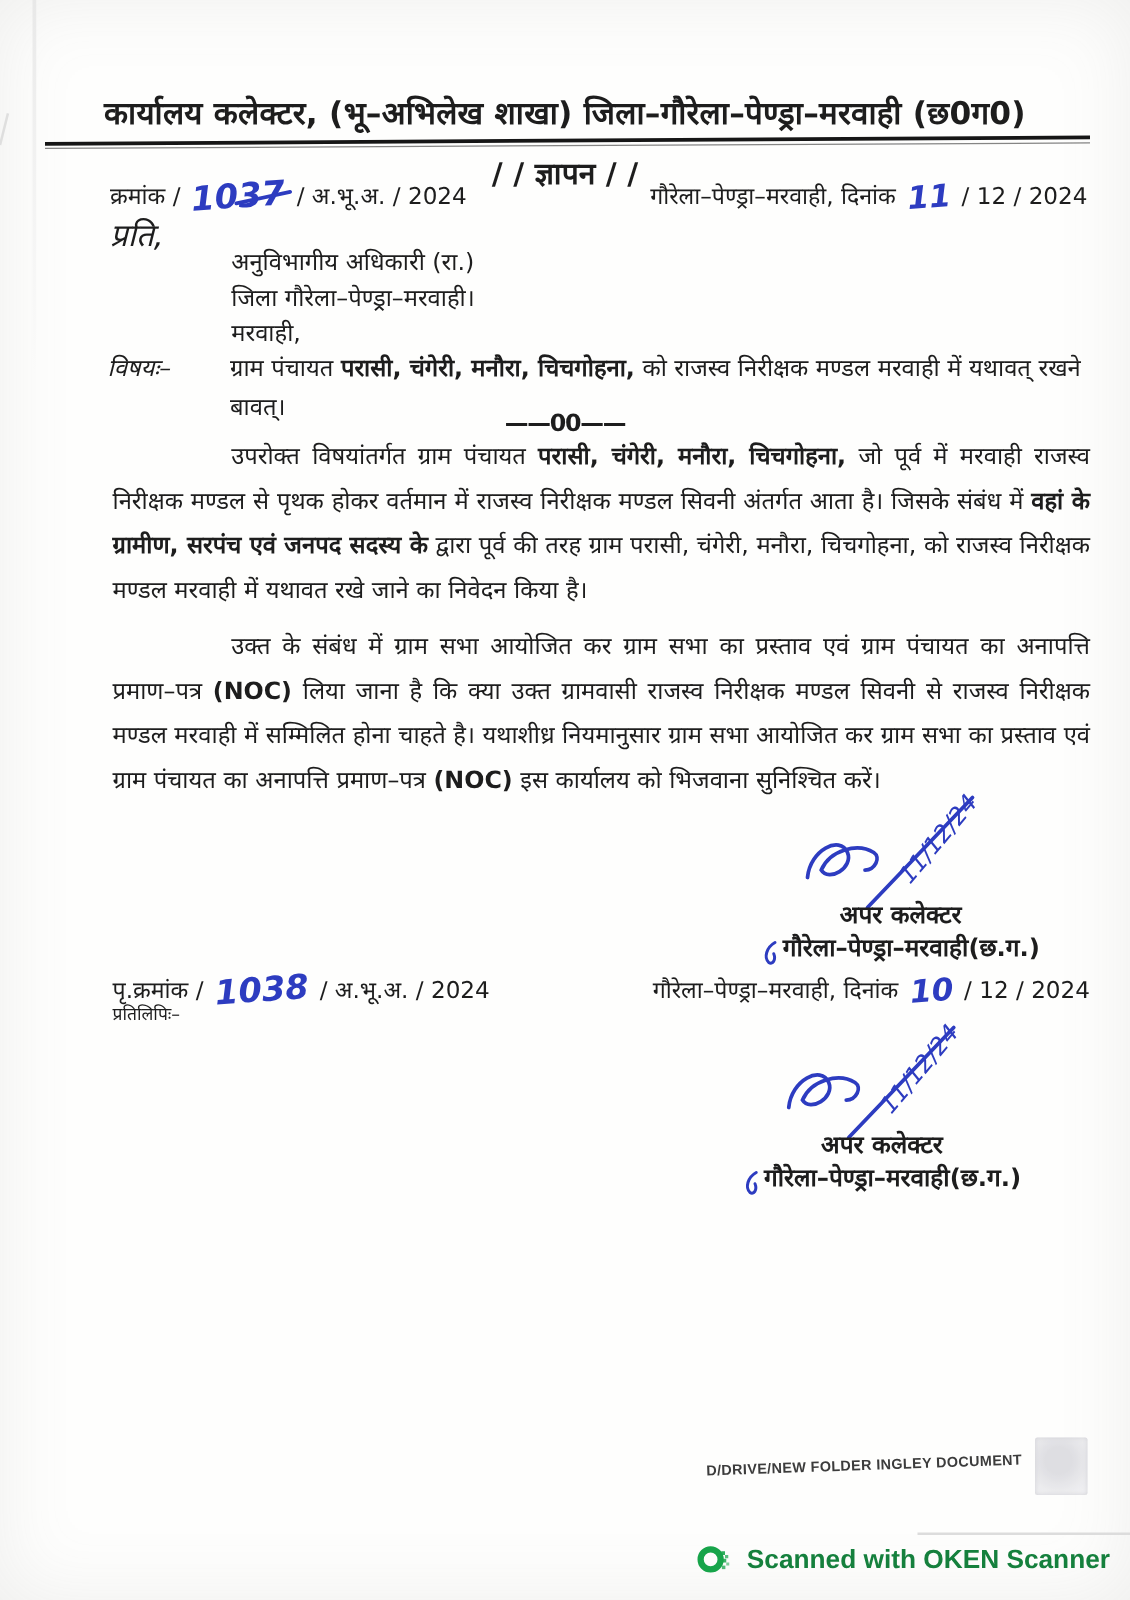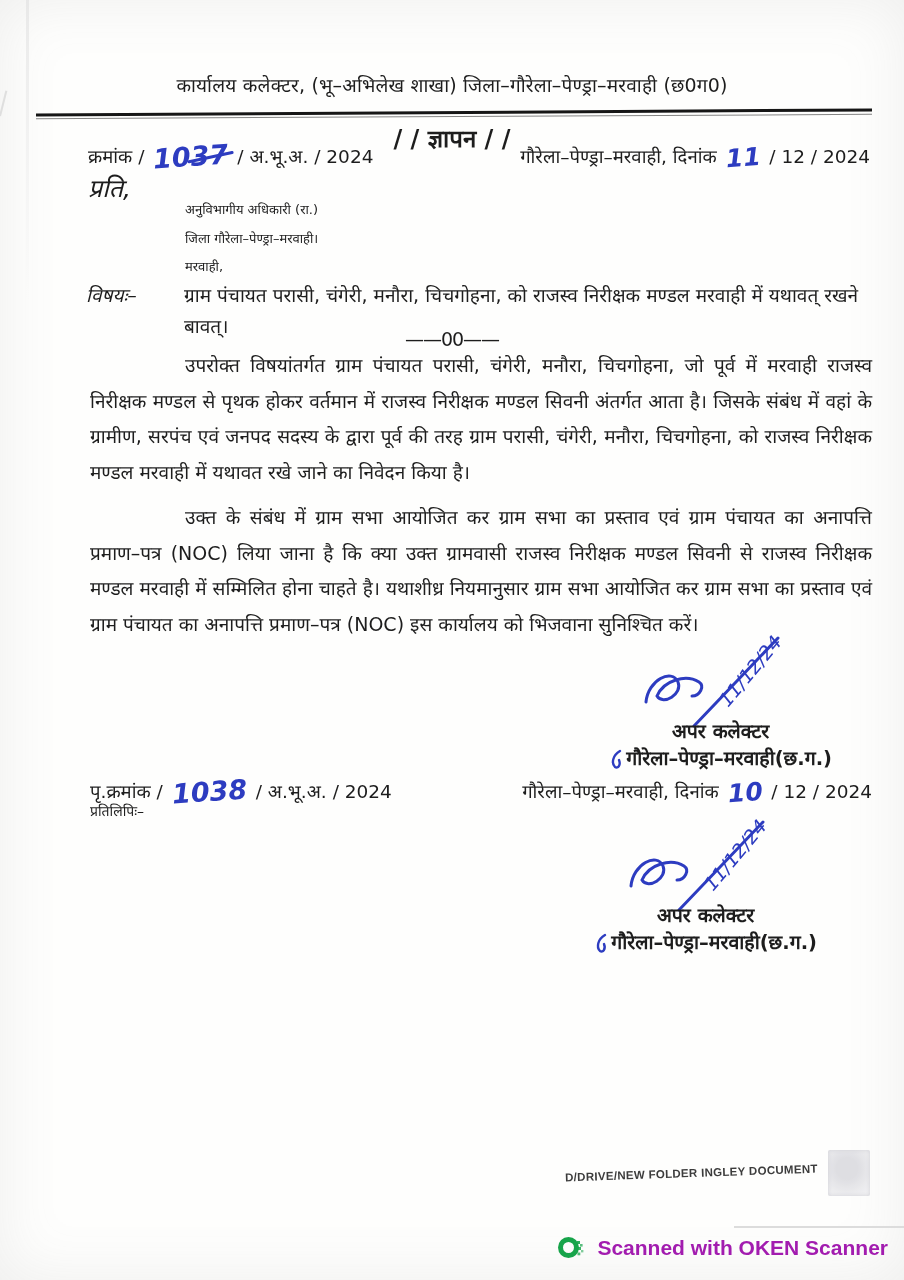--- a/index.html
+++ b/index.html
@@ -14,68 +14,68 @@
     box-shadow:inset 0 0 60px rgba(120,120,120,.12);
   }
   
   .streak{position:absolute;left:26px;top:0;width:3px;height:300px;
     background:linear-gradient(#e2e2e2,#f2f2f2 60%,transparent);opacity:.7;}
   .corner-mark{position:absolute;left:2px;top:92px;width:14px;height:26px;
     border-left:2px solid #d8d8d8;transform:rotate(14deg);opacity:.8;}
   .faint-line{position:absolute;right:0;top:1226px;width:170px;height:2px;background:#dcdcdc;}
 
   .header-title{position:absolute;left:0;right:0;top:72px;text-align:center;
-    font-size:19px;font-weight:normal;letter-spacing:.2px;}
+    font-size:25px;font-weight:bold;letter-spacing:.2px;}
   .rule{position:absolute;left:36px;right:32px;top:111px;height:3px;background:#161616;
     transform:rotate(-.35deg);}
   .rule2{position:absolute;left:36px;right:32px;top:116px;height:1px;background:#444;
     transform:rotate(-.3deg);opacity:.65;}
   .memo-heading{position:absolute;left:0;right:0;top:121px;text-align:center;
     font-size:24px;font-weight:bold;}
 
   .ref-row{position:absolute;left:88px;right:34px;top:143px;font-size:18.5px;
     display:flex;justify-content:space-between;align-items:flex-start;}
   .hw{color:#2d3cc0;font-style:italic;font-weight:bold;display:inline-block;
       font-size:27px;transform:rotate(-4deg);line-height:18px;position:relative;top:3px;padding:0 3px;}
   .hw-day{font-size:25px;}
   .strike{position:absolute;left:46%;top:52%;width:58%;height:2.5px;background:#2d3cc0;
       transform:rotate(-8deg);border-radius:2px;}
   .to-label{position:absolute;left:88px;top:170px;font-size:25px;font-style:italic;}
-  .addressee{position:absolute;left:185px;top:196px;font-size:13px;line-height:28.5px;}
+  .addressee{position:absolute;left:185px;top:196px;font-size:19px;line-height:28.5px;}
   .subject-row{position:absolute;left:86px;top:280px;width:788px;display:flex;font-size:19px;line-height:31px;}
   .subject-label{flex:0 0 98px;font-style:italic;}
   .subject-text{flex:1;}
   .divider{position:absolute;left:0;right:0;top:328px;text-align:center;
-    font-size:19px;font-weight:normal;letter-spacing:-1px;}
+    font-size:19px;font-weight:bold;letter-spacing:-1px;}
 
   .body-flow{position:absolute;left:90px;top:348px;width:782px;font-size:19px;}
   .para{margin:0 0 10px 0;line-height:35.5px;text-align:justify;text-indent:95px;}
-  .b{font-weight:normal;}
+  .b{font-weight:bold;}
 
   .sig-wrap{display:flex;justify-content:flex-end;padding-right:40px;margin-top:-22px;}
   .sig-col{display:flex;flex-direction:column;align-items:center;}
   .sig-svg{display:block;margin-bottom:-16px;}
   .sig-title{font-size:19.5px;font-weight:bold;line-height:27px;}
-  .sig-org{font-size:19.5px;font-weight:bold;line-height:27px;display:flex;align-items:flex-start;}
+  .sig-org{font-size:19.5px;font-weight:bold;line-height:27px;display:flex;align-items:center;}
   .pen-mark{margin-right:2px;position:relative;top:4px;}
 
   .endorse-row{display:flex;justify-content:space-between;margin-top:6px;align-items:flex-start;}
   .endorse-left,.endorse-right{font-size:18.5px;}
   .copy-label{font-size:14px;margin-top:-2px;}
   .copy-line{font-size:19px;margin:16px 0 0 45px;}
 
   .footer-path{position:absolute;right:34px;top:1150px;display:flex;align-items:center;gap:10px;}
   .path-text{font-family:"Liberation Sans",sans-serif;font-size:11.5px;font-weight:bold;
     color:#3c3c3c;transform:rotate(-2deg);letter-spacing:.3px;}
   .stamp{width:42px;height:46px;border-radius:2px;opacity:.85;
     background:radial-gradient(circle at 45% 40%, #d9d9de 0 30%, #e9e9ec 70%, #f2f2f4);
     box-shadow:inset 0 0 4px #c9c9cf;}
 
   .scanner-bar{position:absolute;right:16px;top:1234px;display:flex;align-items:center;gap:13px;}
-  .scanner-text{font-family:"Liberation Sans",sans-serif;font-size:21px;font-weight:bold;color:#a21caf;}
+  .scanner-text{font-family:"Liberation Sans",sans-serif;font-size:21px;font-weight:bold;color:#15803d;}
 
   .blue{stroke:#2d3cc0;}
 </style>
 </head>
 <body>
 
 <div class="page">
   <div class="streak"></div>
   <div class="corner-mark"></div>
   <div class="faint-line"></div>

